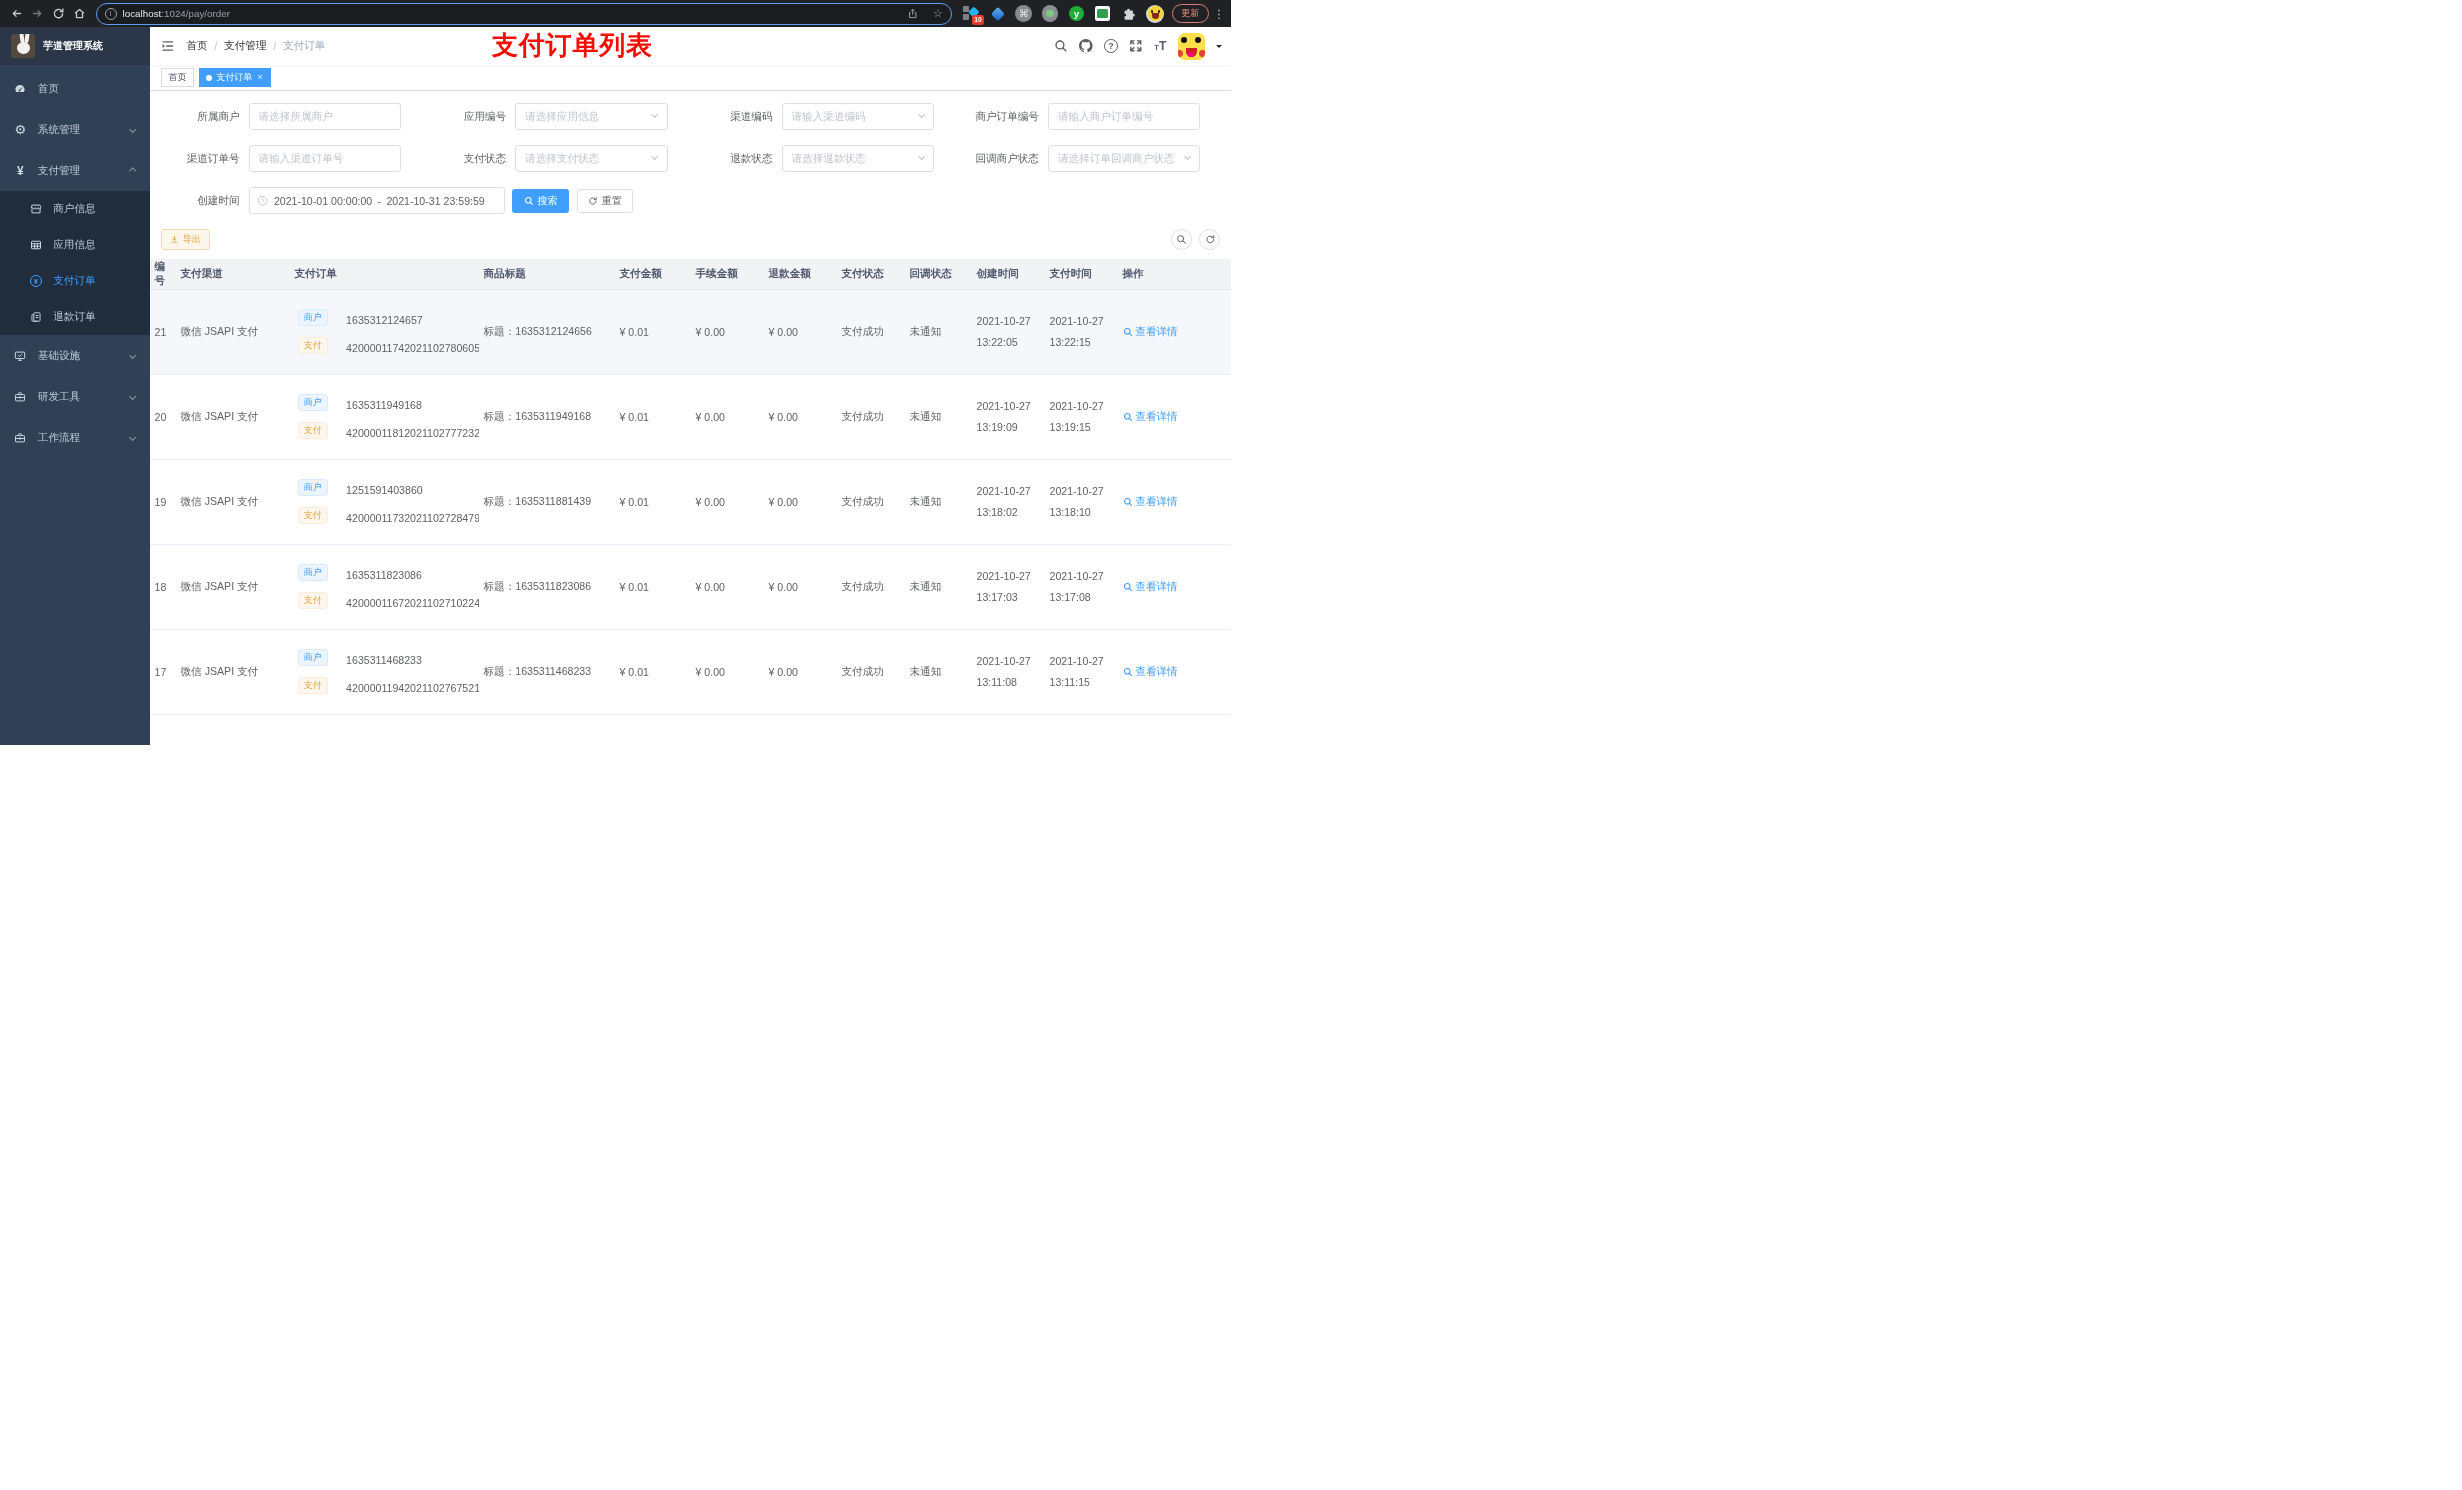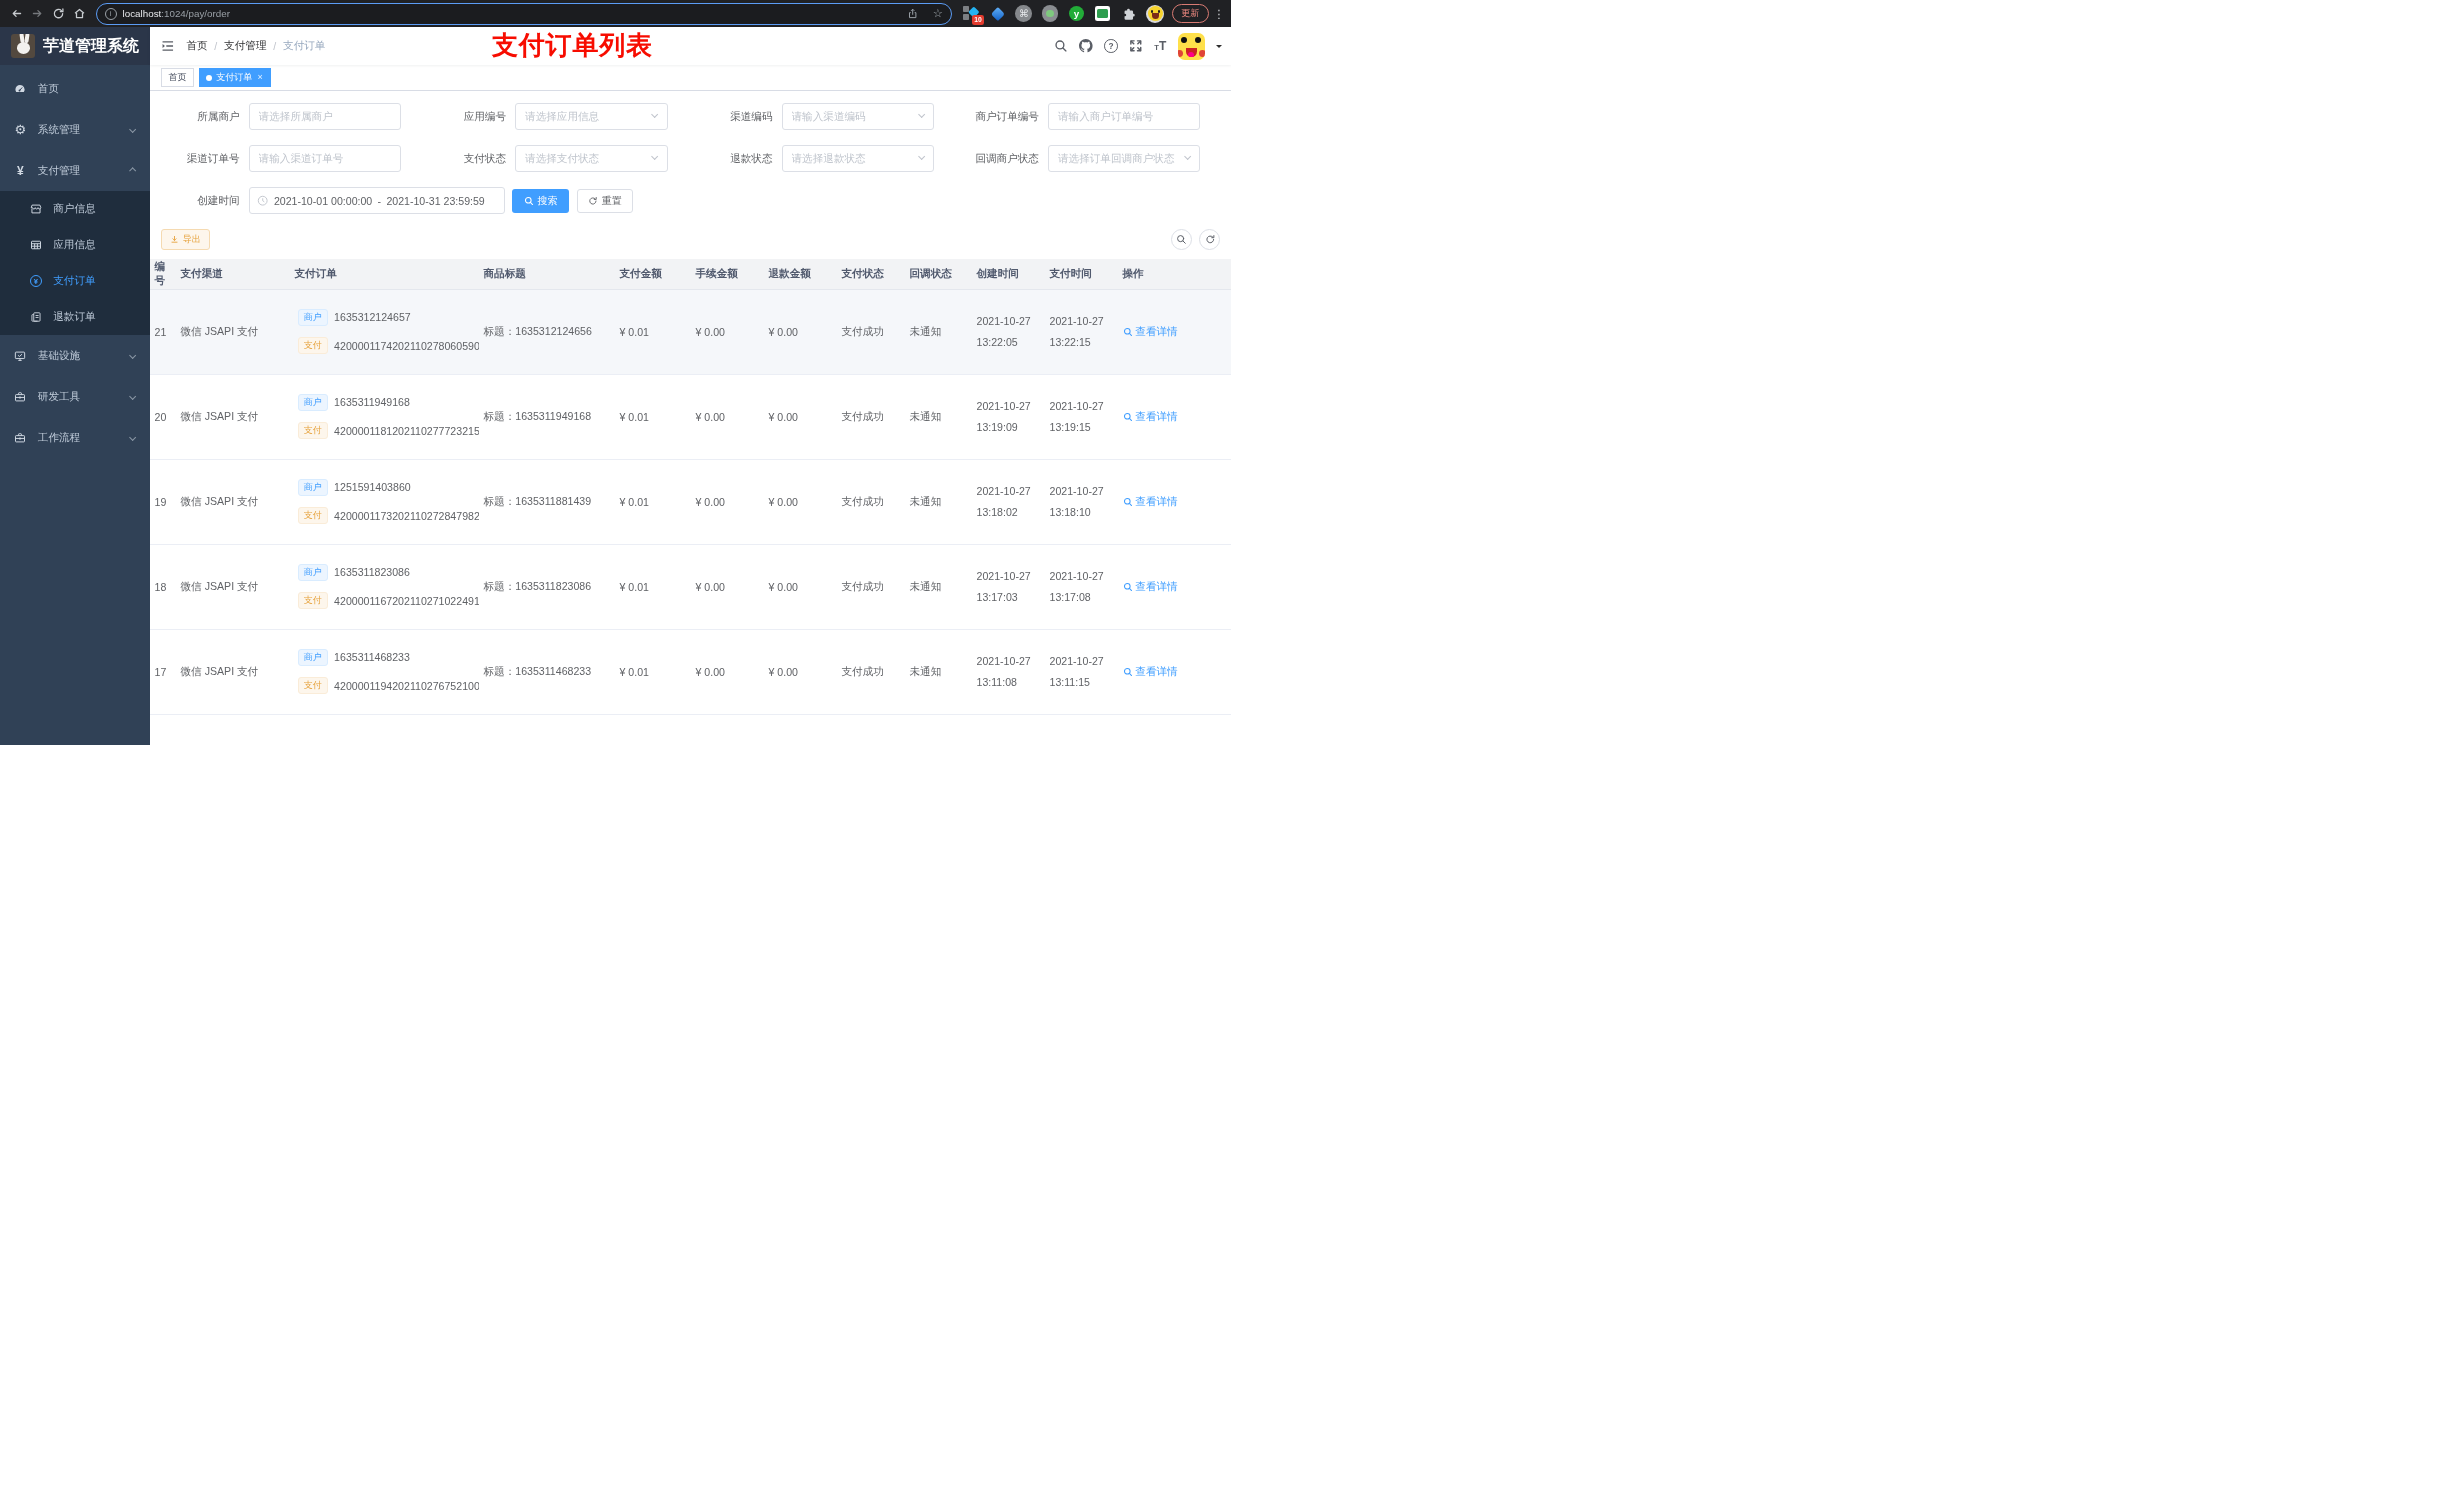--- a/index.html
+++ b/index.html
@@ -43,21 +43,21 @@
   .menu-dots{color:#cfd2d6;font-size:11.4px;width:12px;text-align:center;flex:none;}
 
   
   .app{display:flex;height:718px;}
   .sidebar{width:150px;background:#304156;flex:none;color:#bfcbd9;}
   .logo{height:38px;background:#2b3649;display:flex;align-items:center;padding-left:11.4px;gap:7.6px;}
   .bunny{width:24px;height:24px;border-radius:3px;background:#53493f;position:relative;overflow:hidden;flex:none;}
   .bunny .head{position:absolute;left:5.3px;top:8.3px;width:13.6px;height:12px;background:#f3f1ee;border-radius:50%;}
   .bunny .ear{position:absolute;top:-0.8px;width:3.8px;height:9.8px;background:#f3f1ee;border-radius:2.3px;}
   .bunny .ear.l{left:8.3px;transform:rotate(-8deg);} .bunny .ear.r{left:13.6px;transform:rotate(8deg);}
-  .logo-title{color:#fff;font-size:16px;font-weight:700;white-space:nowrap;}
+  .logo-title{color:#fff;font-size:10px;font-weight:700;white-space:nowrap;}
   .menu{padding-top:3px;}
   .m-item{height:41px;display:flex;align-items:center;padding-left:13.6px;font-size:10.6px;color:#bfcbd9;cursor:pointer;}
   .m-item .ic{width:13.6px;height:13.6px;margin-right:10.6px;color:#d0d8e2;font-size:12px;flex:none;}
   .m-item .ic svg{width:12px;height:12px;}
   .m-label{white-space:nowrap;}
   .chev{width:5.3px;height:5.3px;border-right:1.1px solid #8a97a5;border-bottom:1.1px solid #8a97a5;transform:rotate(45deg);margin-left:auto;margin-right:15px;flex:none;}
   .chev.up{transform:rotate(-135deg);}
   .submenu{background:#1f2d3d;}
   .m-item.sub{height:36px;padding-left:29px;}
   .m-item.sub.active{color:#409eff;}
@@ -117,21 +117,21 @@
   .round-btn{width:21px;height:21px;border-radius:50%;border:0.8px solid #dcdfe6;display:flex;align-items:center;justify-content:center;color:#5a5e66;background:#fff;cursor:pointer;}
   .round-btn svg{width:10.6px;height:10.6px;}
 
   
   table{width:1081px;border-collapse:collapse;table-layout:fixed;font-size:10.6px;color:#606266;}
   th{height:30px;background:#f2f3f5;color:#515a6e;font-weight:700;border-bottom:0.8px solid #e4e7ed;padding:0 4.5px;}
   td{height:85px;border-bottom:0.8px solid #ebeef5;padding:0 4.5px;overflow:hidden;}
   .a-l{text-align:left;} .a-c{text-align:left;}
   tr.hovered td{background:#f5f7fa;}
   .order-cell{display:flex;flex-direction:column;gap:11.4px;padding-left:3px;}
-  .o-line{display:flex;align-items:center;gap:6px;white-space:nowrap;}
+  .o-line{display:flex;align-items:flex-end;gap:18px;white-space:nowrap;}
   .tagchip{height:16.7px;line-height:15px;padding:0 5.3px;border-radius:3px;font-size:9px;border:0.8px solid;flex:none;}
   .t-blue{background:#ecf5ff;border-color:#d9ecff;color:#409eff;}
   .t-orange{background:#fdf6ec;border-color:#faecd8;color:#e6a23c;}
   .t-time{line-height:1.9;}
   .detail-link{color:#409eff;display:inline-flex;align-items:center;gap:3px;cursor:pointer;text-decoration:none;}
   .detail-link svg{width:9.8px;height:9.8px;}
 </style>
 </head>
 <body>
 

